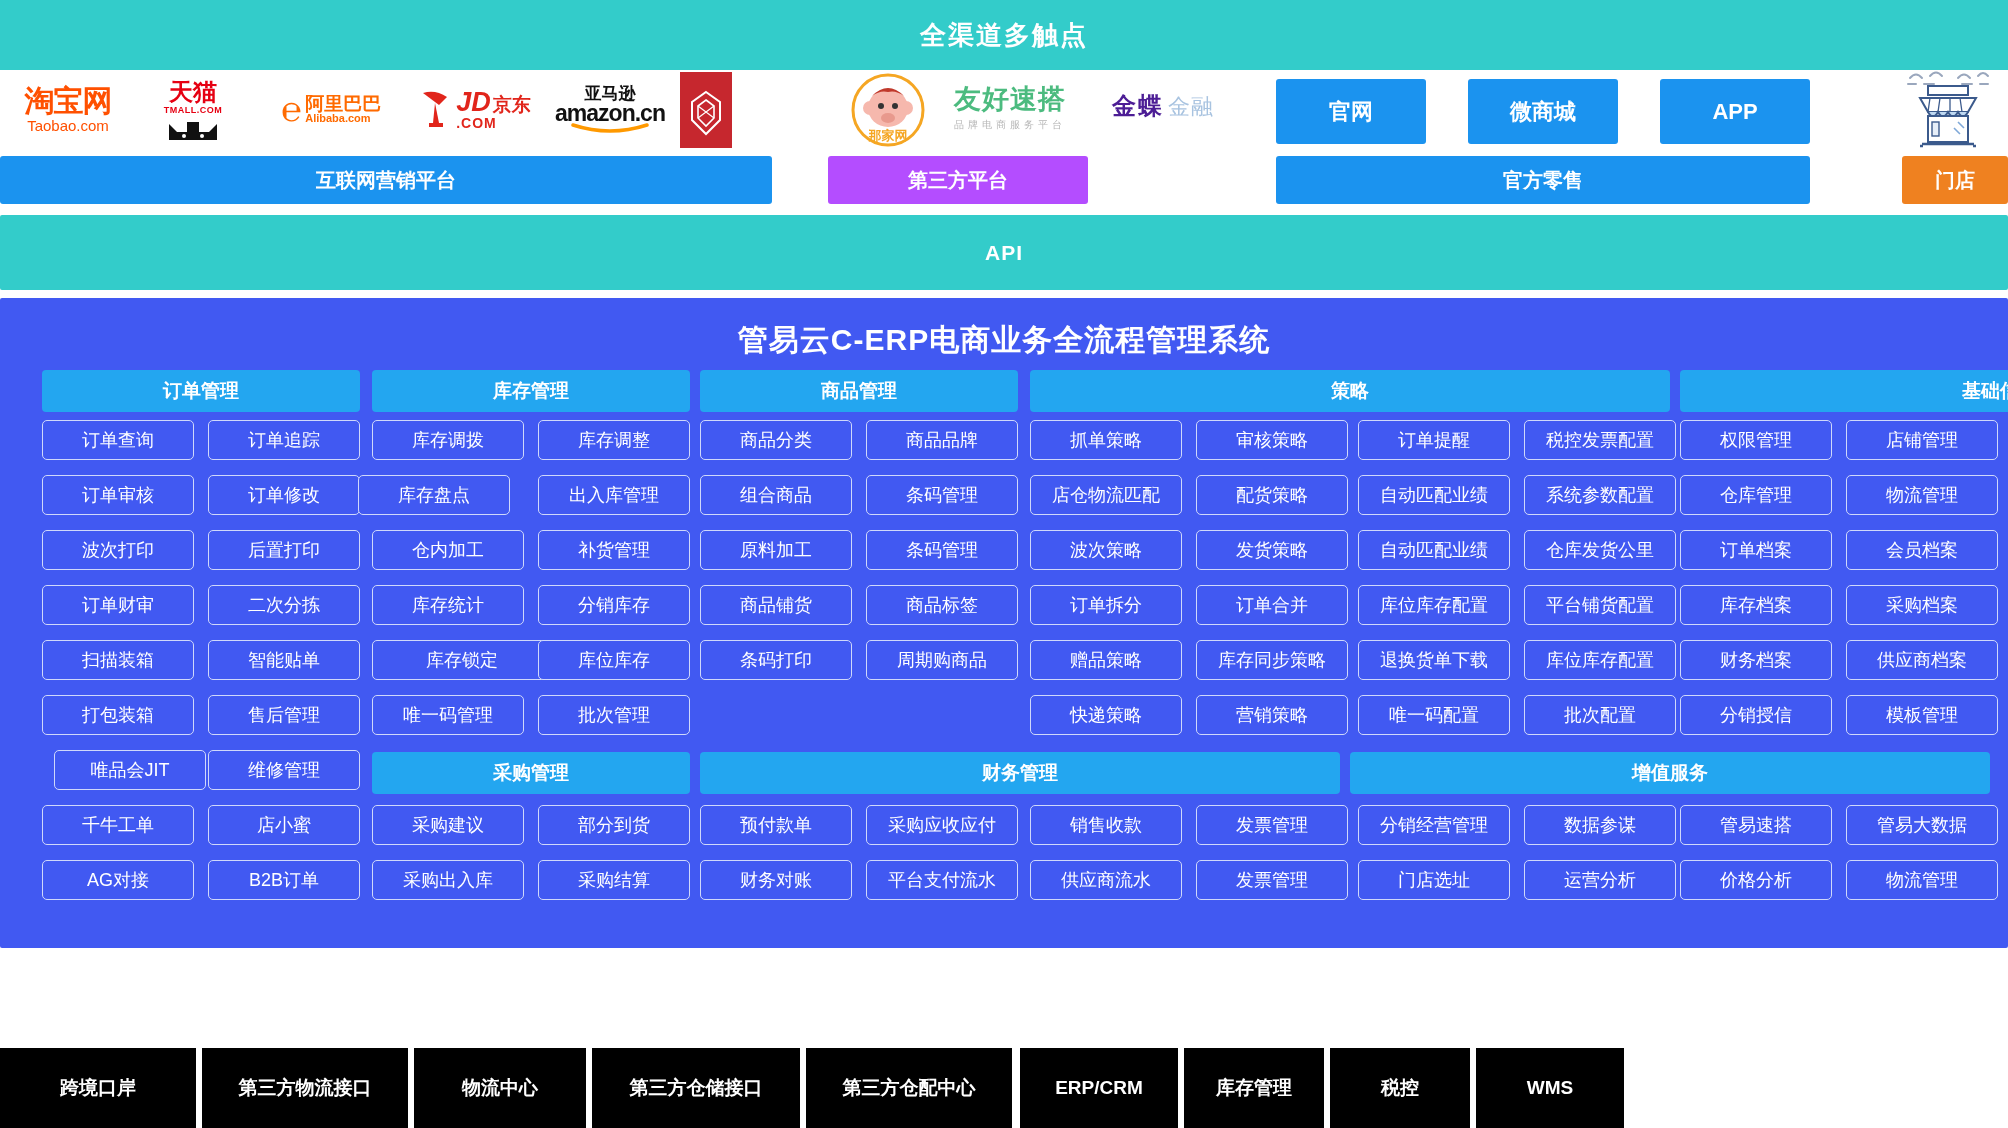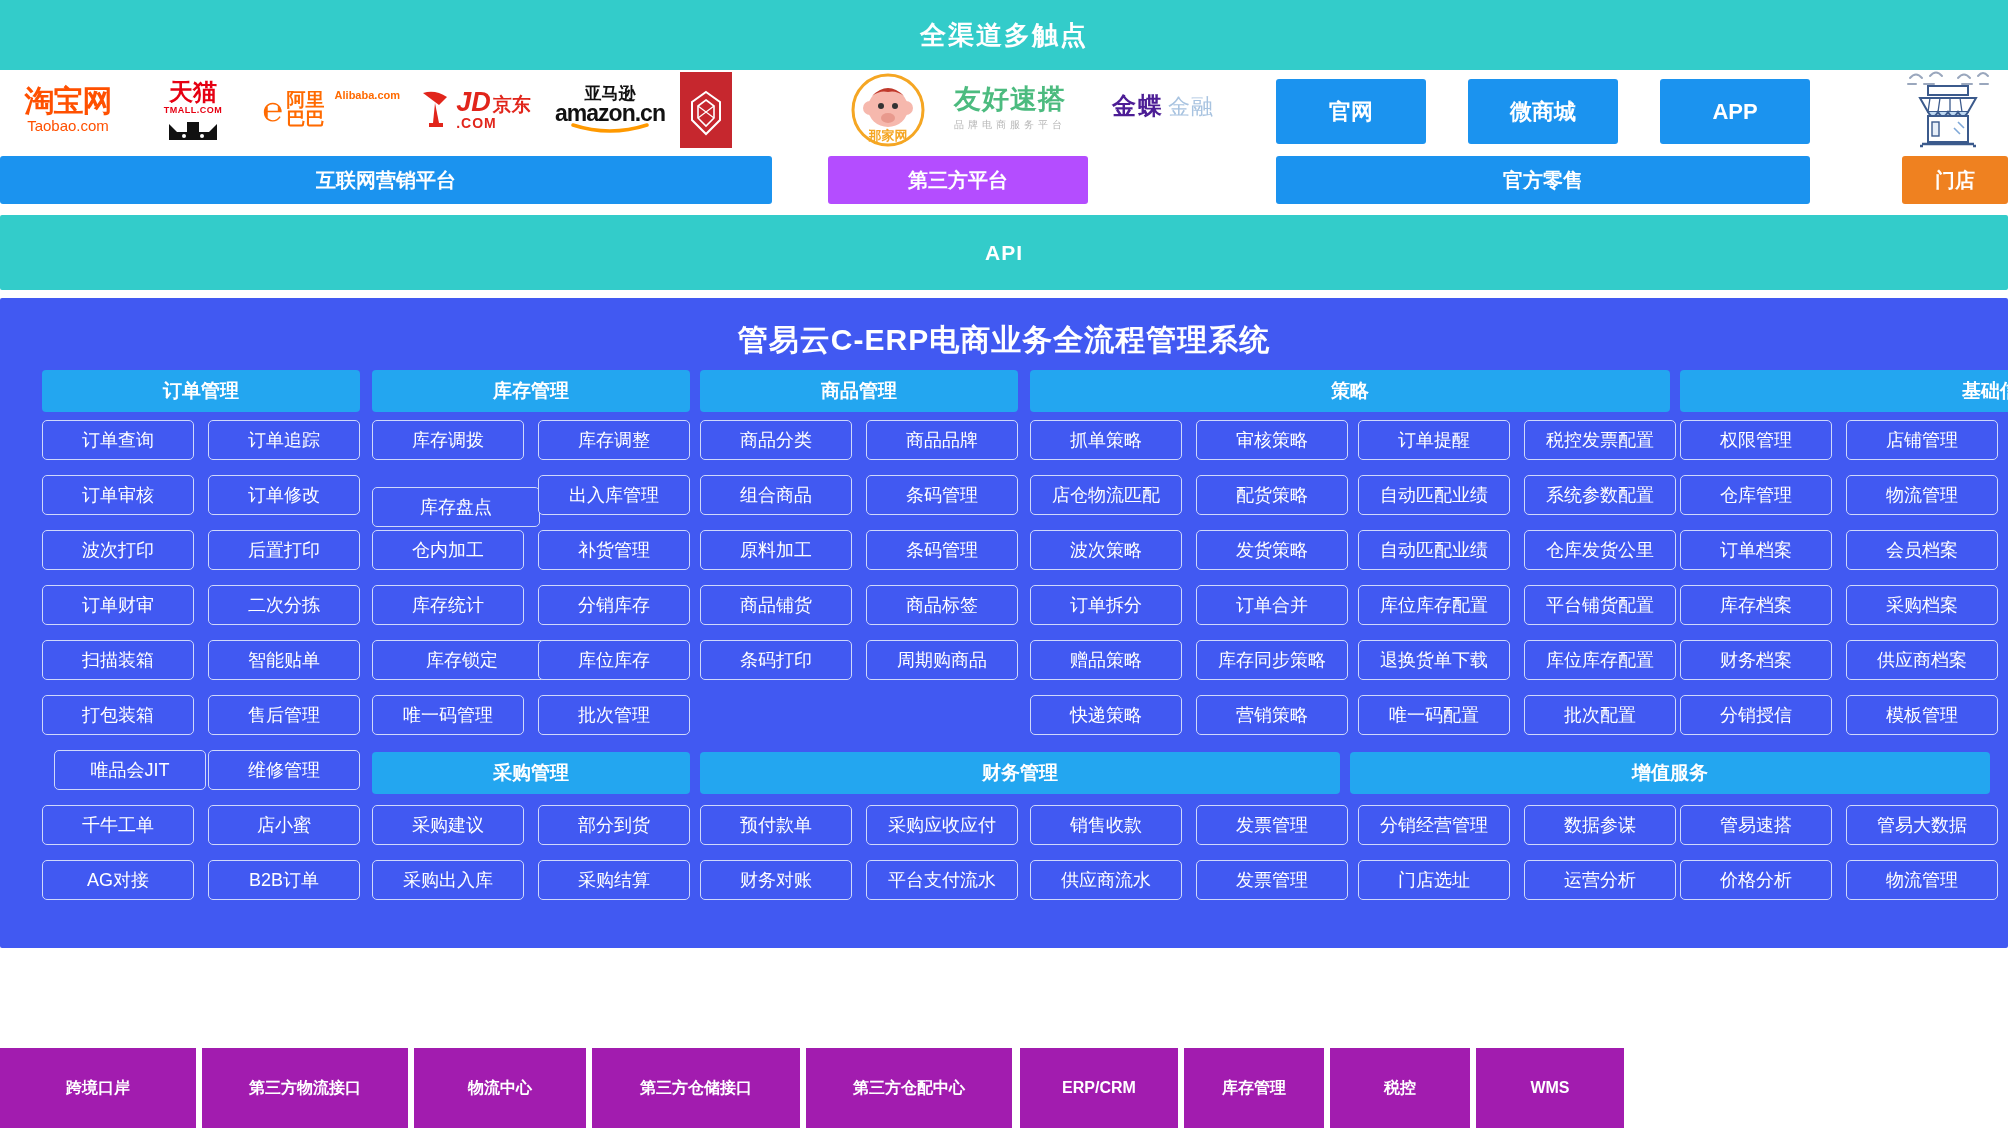--- a/index.html
+++ b/index.html
@@ -32,21 +32,21 @@
   .tb-bot{color:#ff5000;font-size:15px;line-height:1.2;}
   
   .lg-tmall{left:150px;top:72px;width:86px;height:76px;flex-direction:column;}
   .tm-cn{color:#e60012;font-size:24px;font-weight:bold;line-height:1;}
   .tm-en{color:#e60012;font-size:9px;font-weight:bold;letter-spacing:.5px;margin-top:1px;}
   .tm-cat{width:52px;height:22px;margin-top:3px;}
   
   .lg-alibaba{left:262px;top:78px;width:138px;height:62px;}
   .ali-row{display:flex;align-items:center;gap:4px;}
   .ali-mark{font-size:34px;color:#ff6a00;font-weight:bold;font-style:italic;line-height:1;}
-  .ali-txt{display:flex;line-height:1;}
+  .ali-txt{display:flex;flex-direction:column;line-height:1;}
   .ali-cn{color:#ff6a00;font-size:19px;font-weight:bold;}
   .ali-en{color:#ff6a00;font-size:11px;font-weight:bold;}
   
   .lg-jd{left:410px;top:78px;width:130px;height:62px;}
   .jd-row{display:flex;align-items:center;gap:3px;}
   .jd-dog{width:34px;height:40px;}
   .jd-txt{display:flex;flex-direction:column;line-height:1;}
   .jd-a{display:flex;align-items:baseline;gap:2px;}
   .jd-j{color:#e1251b;font-size:27px;font-weight:bold;font-style:italic;}
   .jd-cn{color:#e1251b;font-size:19px;font-weight:bold;}
@@ -131,23 +131,23 @@
   
   .openapi-band{
     position:absolute;left:0;top:962px;width:2008px;height:78px;
     background:#33ccca;color:#fff;border-radius:2px;
     display:flex;align-items:center;justify-content:center;
     font-size:21px;font-weight:bold;letter-spacing:1px;
   }
 
   
   .footer-chip{
-    position:absolute;top:1048px;height:80px;background:#a21caf;color:#fff;
-    display:flex;align-items:center;justify-content:center;
-    font-size:16px;font-weight:bold;box-sizing:border-box;
+    position:absolute;top:1048px;height:80px;background:#000000;color:#fff;
+    display:flex;align-items:center;justify-content:center;
+    font-size:19px;font-weight:bold;box-sizing:border-box;
   }
 </style>
 </head>
 <body>
 
 <div class="page">
 
   <div class="top-banner">
     <span>全渠道多触点</span>
   </div>
@@ -359,21 +359,21 @@
         </div>
         <div class="cell" style="left: 208px; top: 507px; width: 152px;">
           <span>店小蜜</span>
         </div>
         <div class="cell" style="left: 208px; top: 562px; width: 152px;">
           <span>B2B订单</span>
         </div>
         <div class="cell" style="left: 372px; top: 122px; width: 152px;">
           <span>库存调拨</span>
         </div>
-        <div class="cell" style="left: 372px; top: 177px; width: 168px; margin-top: 12px;">
+        <div class="cell" style="left: 358px; top: 177px; width: 152px;">
           <span>库存盘点</span>
         </div>
         <div class="cell" style="left: 372px; top: 232px; width: 152px;">
           <span>仓内加工</span>
         </div>
         <div class="cell" style="left: 372px; top: 287px; width: 152px;">
           <span>库存统计</span>
         </div>
         <div class="cell" style="left: 372px; top: 342px; width: 180px;">
           <span>库存锁定</span>

